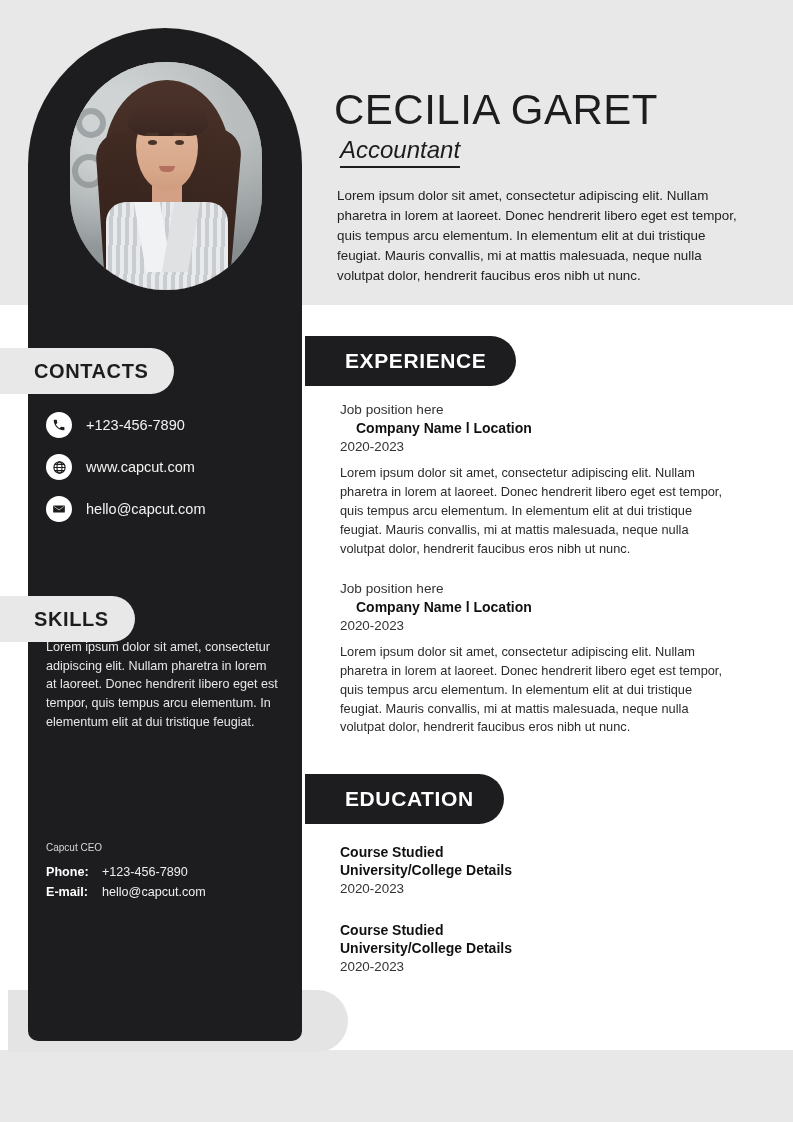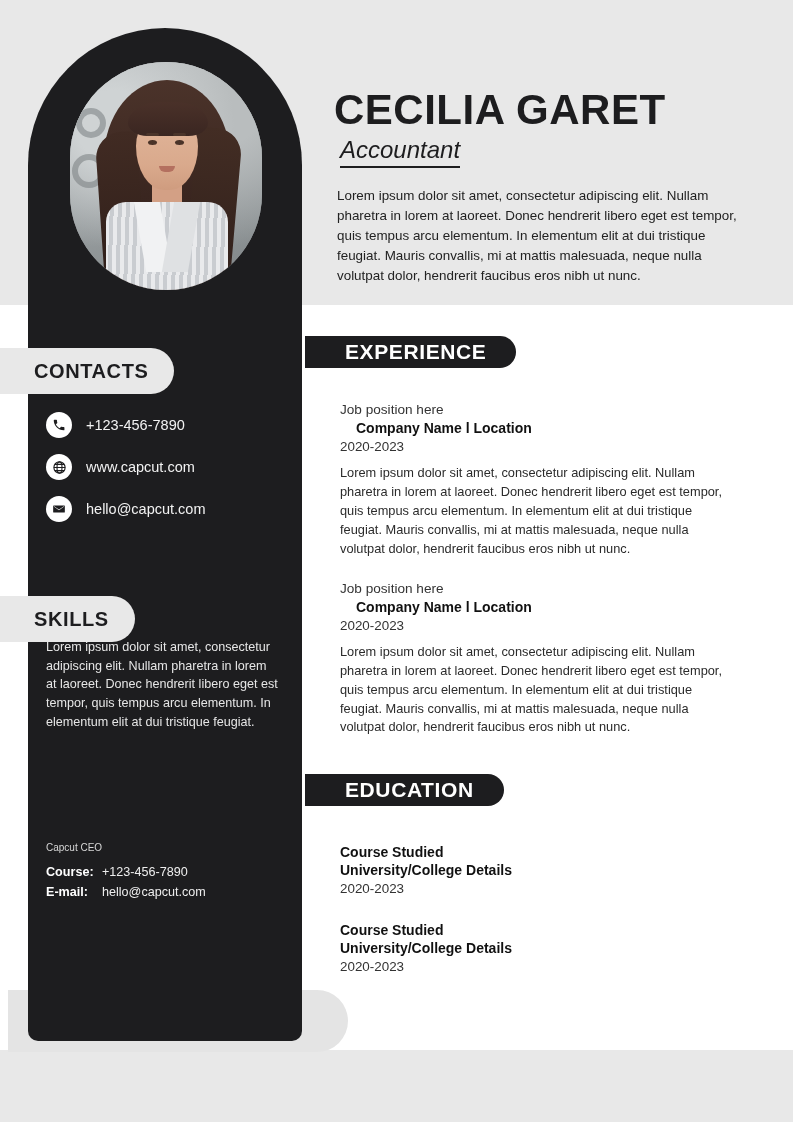--- a/index.html
+++ b/index.html
@@ -250,21 +250,21 @@
     color: #eeeeee;
     margin-bottom: 6px;
   }
   .ref-line b { width: 56px; flex: none; color: #ffffff; }
 
   
   .name {
     position: absolute;
     left: 334px; top: 86px;
     font-size: 42px;
-    font-weight: bold;
+    font-weight: normal;
     letter-spacing: 0.5px;
     color: #1d1d1f;
   }
   .role {
     position: absolute;
     left: 340px; top: 136px;
     font-size: 24px;
     font-style: italic;
     color: #1d1d1f;
     border-bottom: 2px solid #1d1d1f;
@@ -274,21 +274,21 @@
     position: absolute;
     left: 337px; top: 186px;
     width: 400px;
     font-size: 13.4px;
     line-height: 1.5;
     color: #222;
   }
 
   .blackpill {
     position: absolute;
-    height: 32px;
+    height: 50px;
     background: #1d1d1f;
     border-radius: 0 25px 25px 0;
     display: flex;
     align-items: center;
     padding-left: 40px;
     padding-right: 30px;
   }
   .blackpill span {
     color: #ffffff;
     font-weight: bold;
@@ -383,21 +383,21 @@
   </div>
 
   <div class="pill" id="pill-skills">
     <span>SKILLS</span>
   </div>
   <div class="skills-text">Lorem ipsum dolor sit amet, consectetur adipiscing elit. Nullam pharetra in lorem at laoreet. Donec hendrerit libero eget est tempor, quis tempus arcu elementum. In elementum elit at dui tristique feugiat.</div>
 
   <div class="ref-block">
     <div class="ref-role">Capcut CEO</div>
     <div class="ref-line">
-      <b>Course:</b>
+      <b>Phone:</b>
       <span>+123-456-7890</span>
     </div>
     <div class="ref-line">
       <b>E-mail:</b>
       <span>hello@capcut.com</span>
     </div>
   </div>
 
   <div class="name">CECILIA GARET</div>
   <div class="role">Accountant</div>

